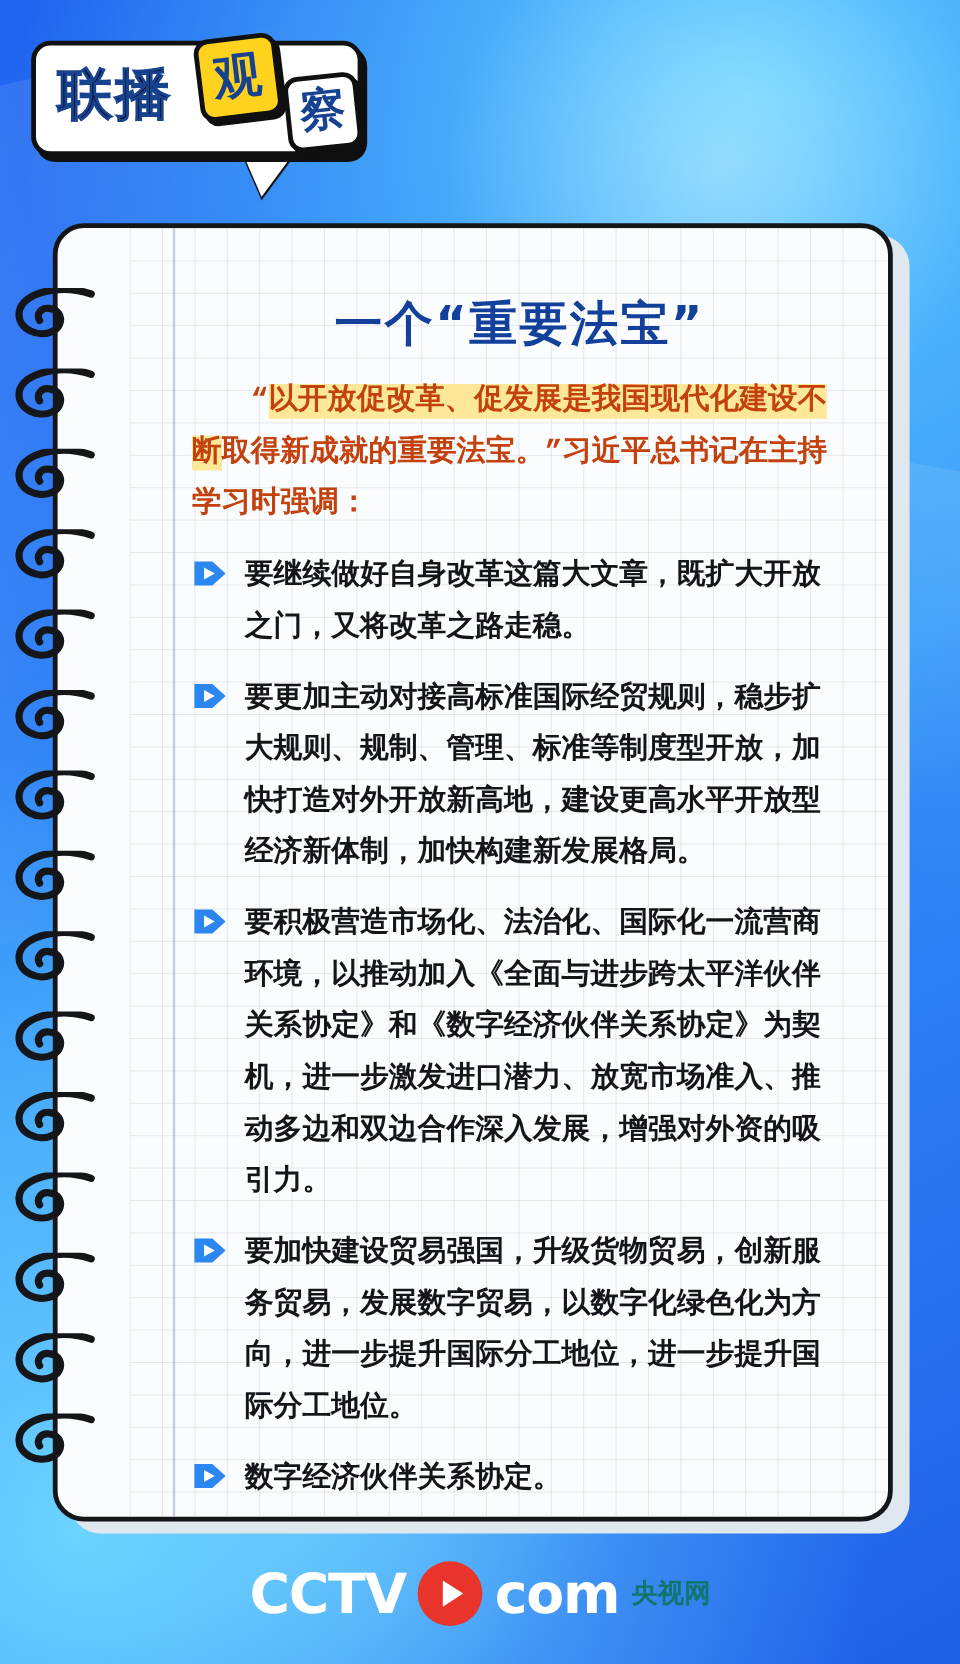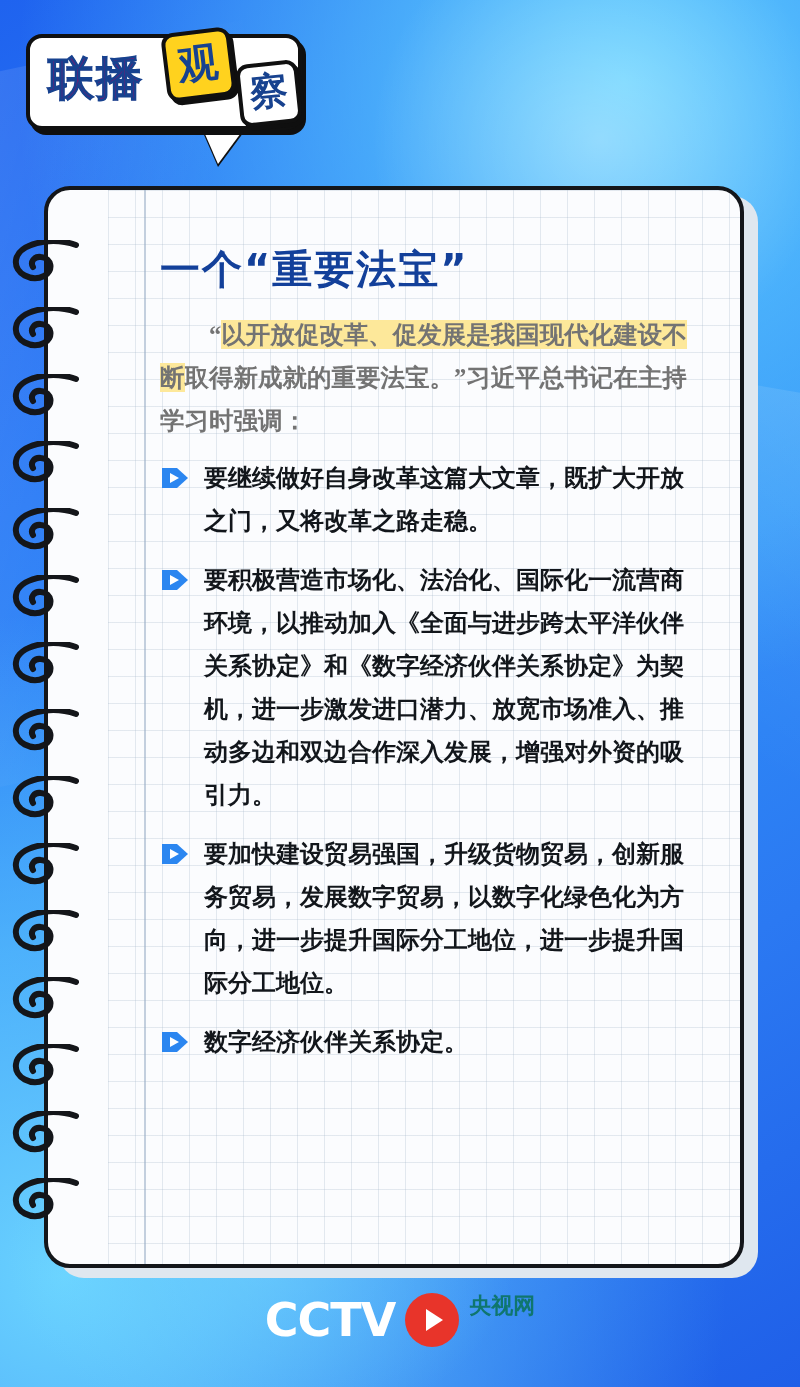--- a/index.html
+++ b/index.html
@@ -35,21 +35,21 @@
     box-shadow:4px 5px 0 #0f0f0f;
   }
   .logo-tail{
     position:absolute;left:172px;top:84px;width:0;height:0;
     border-left:20px solid transparent;border-right:34px solid transparent;
     border-top:46px solid #fff;
     filter:drop-shadow(0 3px 0 #101010);
   }
   .logo-text{
     position:absolute;left:22px;top:14px;
-    font-size:46px;font-weight:bold;color:#701a75;letter-spacing:2px;
+    font-size:46px;font-weight:bold;color:#000000;letter-spacing:2px;
     font-family:"DejaVu Sans","Liberation Sans",sans-serif;
     -webkit-text-stroke:1px #17428f;
   }
   .logo-badge{
     position:absolute;left:138px;top:-4px;
     background:#ffd21e;border:4px solid #101010;border-radius:12px;
     padding:2px 10px 4px 10px;transform:rotate(-7deg);
     box-shadow:3px 4px 0 #0f0f0f;
   }
   .logo-badge span{font-size:40px;font-weight:bold;color:#17428f;letter-spacing:1px;}
@@ -83,44 +83,44 @@
   }
   
   .rings{position:absolute;left:10px;top:240px;width:110px;height:1010px;z-index:5;}
   .ring{position:absolute;left:0;width:78px;height:44px;}
   .ring svg{display:block;}
 
   .note-inner{
     position:absolute;left:112px;top:34px;right:34px;
   }
   .title{
-    font-size:40px;font-weight:bold;color:#13409a;
+    text-align:center;font-size:40px;font-weight:bold;color:#13409a;
     letter-spacing:2px;margin:18px 0 10px 0;
     font-family:"DejaVu Sans","Liberation Sans",sans-serif;
   }
   .lead{
-    font-size:24.5px;line-height:43px;color:#737373;text-indent:2em;
-    font-family:Liberation Serif, serif;
+    font-size:24.5px;line-height:43px;color:#c2410c;text-indent:2em;
+    font-family:Liberation Mono, monospace;
     margin:16px 0 6px 0;font-weight:600;
   }
   .hl{background:#fde89a;padding:1px 0;}
   .para{
     position:relative;font-size:24px;line-height:43px;color:#12161b;
     font-family:"DejaVu Serif","Liberation Serif",serif;
     margin:14px 0 16px 0;padding-left:44px;font-weight:600;
   }
   .bullet{
     position:absolute;left:0;top:9px;width:30px;height:26px;
   }
   .bullet svg{display:block;}
 
   
   .footer{
     position:absolute;left:0;right:0;bottom:24px;height:70px;
-    display:flex;justify-content:center;gap:10px;
+    display:flex;align-items:center;justify-content:center;gap:10px;
   }
   .cctv-text{
     font-size:46px;font-weight:bold;color:#ffffff;letter-spacing:-1px;
     font-family:"DejaVu Sans","Liberation Sans",sans-serif;
   }
   .cctv-red{
     width:54px;height:54px;border-radius:50%;
     background:#e8342a;display:flex;align-items:center;justify-content:center;
   }
   .cctv-red i{
@@ -165,20 +165,29 @@
     <div class="para">
       <span class="bullet">
         <svg width="30" height="26" viewBox="0 0 30 26">
             <path d="M2 3 L2 23 L17 23 L28 13 L17 3 Z" fill="#2b86f0"></path>
             <path d="M10 8 L10 18 L19 13 Z" fill="#ffffff"></path>
           </svg>
       </span>
       <span>要继续做好自身改革这篇大文章，既扩大开放之门，又将改革之路走稳。</span>
     </div>
 
+    <div class="para">
+      <span class="bullet">
+        <svg width="30" height="26" viewBox="0 0 30 26">
+            <path d="M2 3 L2 23 L17 23 L28 13 L17 3 Z" fill="#2b86f0"></path>
+            <path d="M10 8 L10 18 L19 13 Z" fill="#ffffff"></path>
+          </svg>
+      </span>
+      <span>要更加主动对接高标准国际经贸规则，稳步扩大规则、规制、管理、标准等制度型开放，加快打造对外开放新高地，建设更高水平开放型经济新体制，加快构建新发展格局。</span>
+    </div>
 
     <div class="para">
       <span class="bullet">
         <svg width="30" height="26" viewBox="0 0 30 26">
             <path d="M2 3 L2 23 L17 23 L28 13 L17 3 Z" fill="#2b86f0"></path>
             <path d="M10 8 L10 18 L19 13 Z" fill="#ffffff"></path>
           </svg>
       </span>
       <span>要积极营造市场化、法治化、国际化一流营商环境，以推动加入《全面与进步跨太平洋伙伴关系协定》和《数字经济伙伴关系协定》为契机，进一步激发进口潜力、放宽市场准入、推动多边和双边合作深入发展，增强对外资的吸引力。</span>
     </div>
@@ -281,14 +290,15 @@
         <path d="M66 5 C40 -4 8 4 6 20 C4 34 22 42 34 36 C44 31 42 18 31 17 C24 16 20 22 23 27" fill="none" stroke="#14161a" stroke-width="6" stroke-linecap="round"></path>
       </svg>
     </div>
   </div>
 
 <div class="footer">
   <span class="cctv-text">CCTV</span>
   <span class="cctv-red">
       <i></i>
     </span>
+  <span class="cctv-text">com</span>
   <span class="cctv-cn">央视网</span>
 </div>
 
 </body></html>

